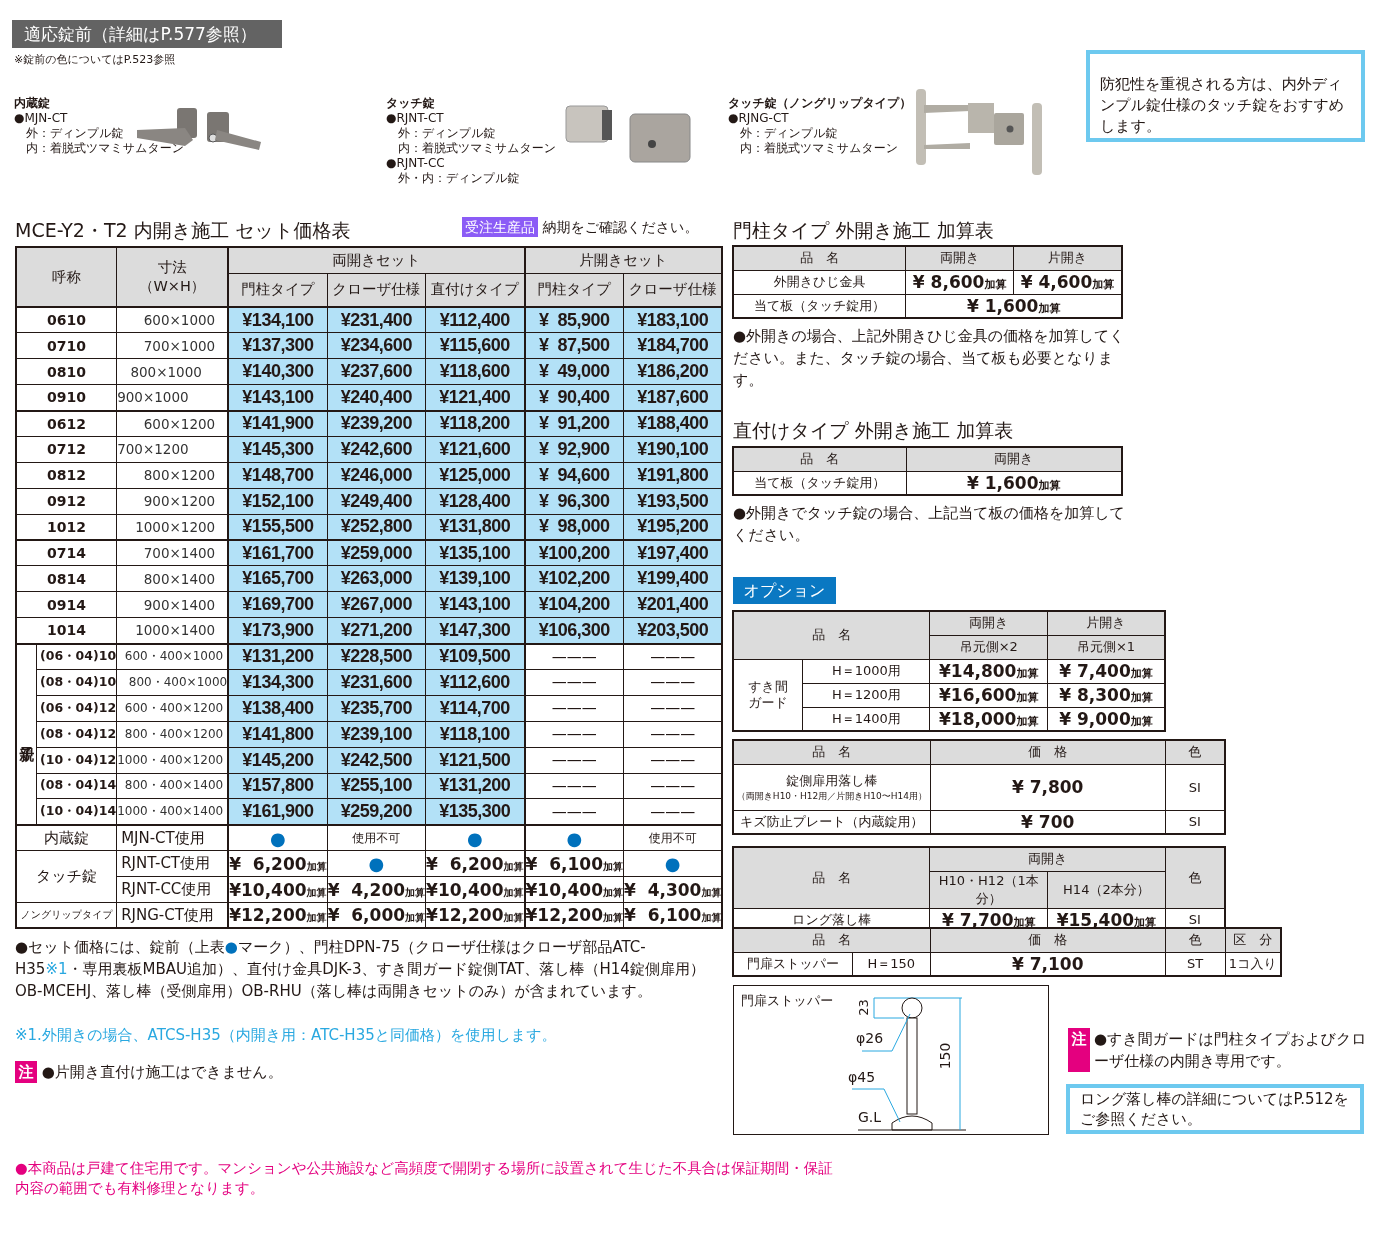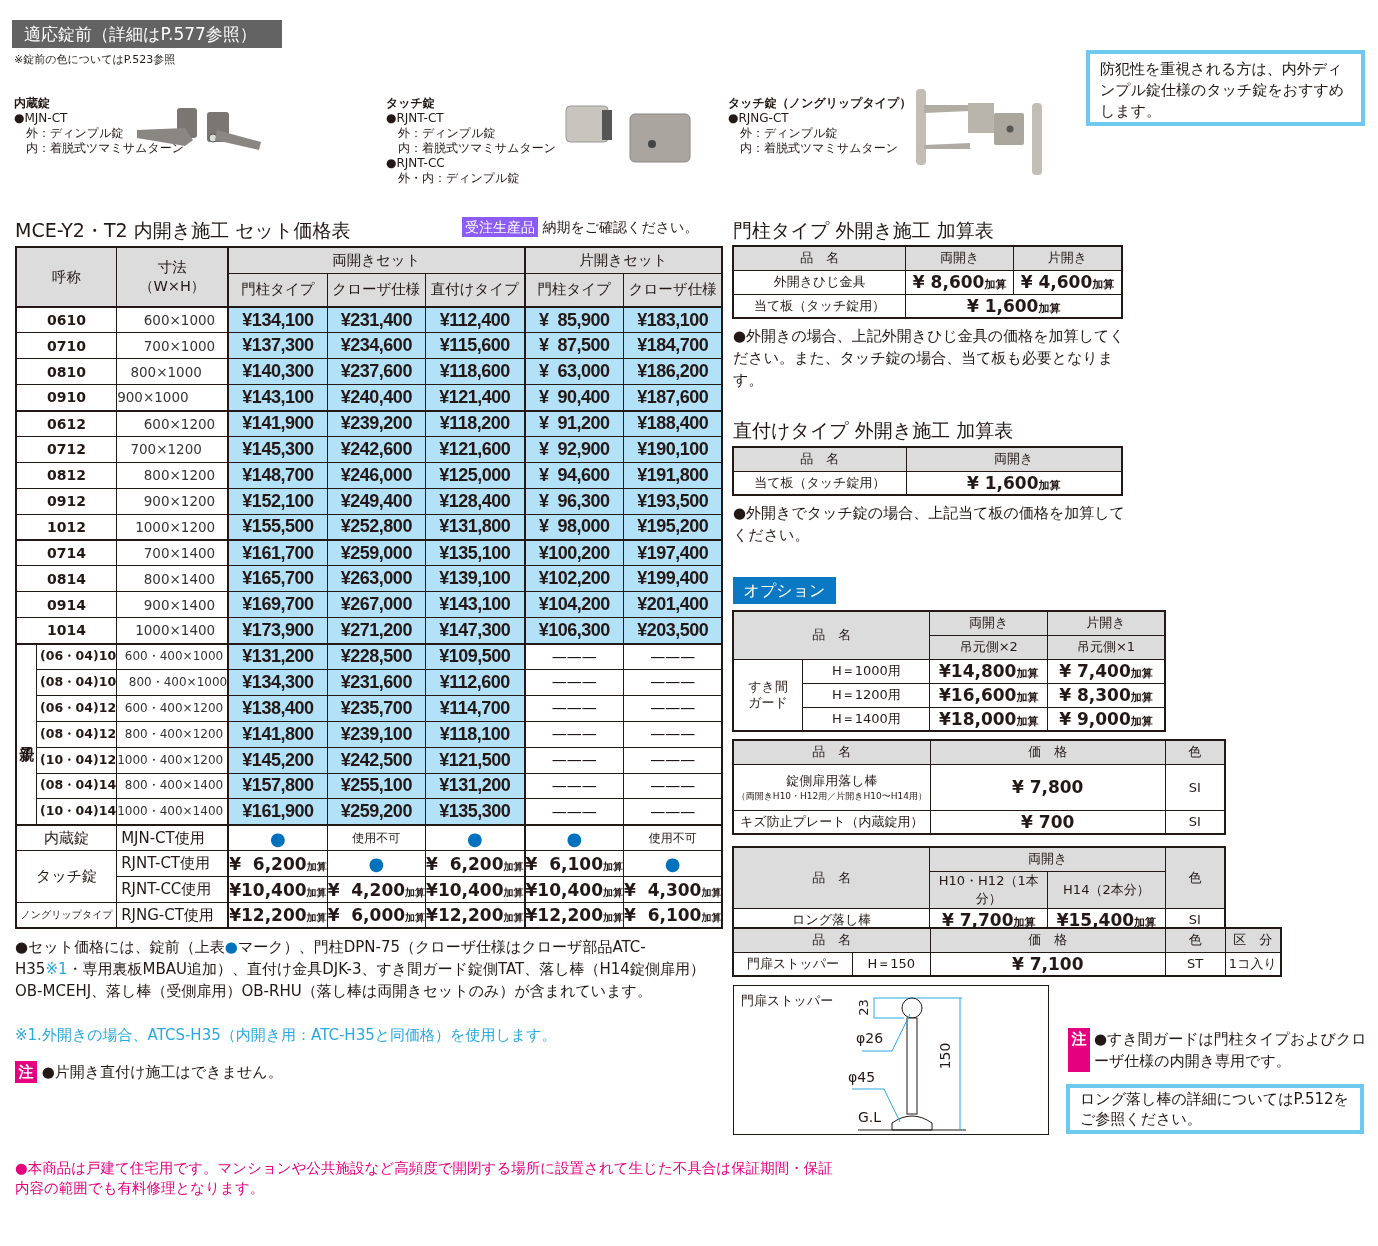--- a/index.html
+++ b/index.html
@@ -5,21 +5,21 @@
 *{box-sizing:border-box;margin:0;padding:0}
 html,body{width:1378px;height:1246px;background:#fff;overflow:hidden}
 body{position:relative;font-family:"DejaVu Sans","Liberation Sans",sans-serif;color:#231815}
 .abs{position:absolute}
 .hdrbar{left:12px;top:20px;width:270px;height:28px;background:#636363;color:#fff;font-size:17px;line-height:28px;padding-left:12px;letter-spacing:0}
 .note-sm{left:14px;top:52px;font-size:11px}
 .lockgrp{font-size:12px;line-height:15px}
 .lockgrp .t{font-weight:bold}
 .lockgrp .i{padding-left:12px}
 .img{position:absolute}
-.tipbox{left:1086px;top:50px;width:279px;height:76px;border:4px solid #6dc9ef;padding:5px 10px;font-size:15px;line-height:21px}
+.tipbox{left:1086px;top:50px;width:279px;height:92px;border:4px solid #6dc9ef;padding:20px 10px;font-size:15px;line-height:21px}
 .h2{font-size:19px;line-height:24px}
 .badge{background:#8b5cf6;color:#fff;font-size:14px;padding:0 3px;line-height:20px;display:inline-block}
 table{border-collapse:collapse}
 .mt{left:15px;top:246px;width:684px;border:2.5px solid #231815}
 .mt td,.mt th{border:1px solid #231815;text-align:center;font-size:15px;height:25.9px;padding:0}
 .mt th{background:#dcdcdc;font-weight:normal;font-size:14.5px}
 .mt td.p{background:#b3e1f7;font-weight:bold;font-size:18px;font-family:"Liberation Sans Narrow","Liberation Sans",sans-serif;letter-spacing:-0.5px;transform-origin:center}
 .mt td.code{font-weight:bold;font-size:14px}
 .mt td.sz{font-size:13.5px;color:#333}
 .mt .thickL{border-left:2.5px solid #231815}
@@ -142,21 +142,21 @@
         <td class="p" style="white-space:pre">¥115,600</td>
         <td class="p thickL" style="white-space:pre">¥  87,500</td>
         <td class="p" style="white-space:pre">¥184,700</td>
       </tr>
       <tr>
         <td colspan="2" class="code">0810</td>
         <td class="sz" style="padding-right:12px">800×1000</td>
         <td class="p thickL" style="white-space:pre">¥140,300</td>
         <td class="p" style="white-space:pre">¥237,600</td>
         <td class="p" style="white-space:pre">¥118,600</td>
-        <td class="p thickL" style="white-space:pre">¥  63,000</td>
+        <td class="p thickL" style="white-space:pre">¥  49,000</td>
         <td class="p" style="white-space:pre">¥186,200</td>
       </tr>
       <tr>
         <td colspan="2" class="code">0910</td>
         <td class="sz" style="text-align:left;padding-right:12px">900×1000</td>
         <td class="p thickL" style="white-space:pre">¥143,100</td>
         <td class="p" style="white-space:pre">¥240,400</td>
         <td class="p" style="white-space:pre">¥121,400</td>
         <td class="p thickL" style="white-space:pre">¥  90,400</td>
         <td class="p" style="white-space:pre">¥187,600</td>
@@ -165,21 +165,21 @@
         <td colspan="2" class="code">0612</td>
         <td class="sz" style="text-align:right;padding-right:12px">600×1200</td>
         <td class="p thickL" style="white-space:pre">¥141,900</td>
         <td class="p" style="white-space:pre">¥239,200</td>
         <td class="p" style="white-space:pre">¥118,200</td>
         <td class="p thickL" style="white-space:pre">¥  91,200</td>
         <td class="p" style="white-space:pre">¥188,400</td>
       </tr>
       <tr>
         <td colspan="2" class="code">0712</td>
-        <td class="sz" style="text-align:center;padding-right:12px">700×1200</td>
+        <td class="sz" style="text-align:left;padding-right:12px">700×1200</td>
         <td class="p thickL" style="white-space:pre">¥145,300</td>
         <td class="p" style="white-space:pre">¥242,600</td>
         <td class="p" style="white-space:pre">¥121,600</td>
         <td class="p thickL" style="white-space:pre">¥  92,900</td>
         <td class="p" style="white-space:pre">¥190,100</td>
       </tr>
       <tr>
         <td colspan="2" class="code">0812</td>
         <td class="sz" style="text-align:right;padding-right:12px">800×1200</td>
         <td class="p thickL" style="white-space:pre">¥148,700</td>

